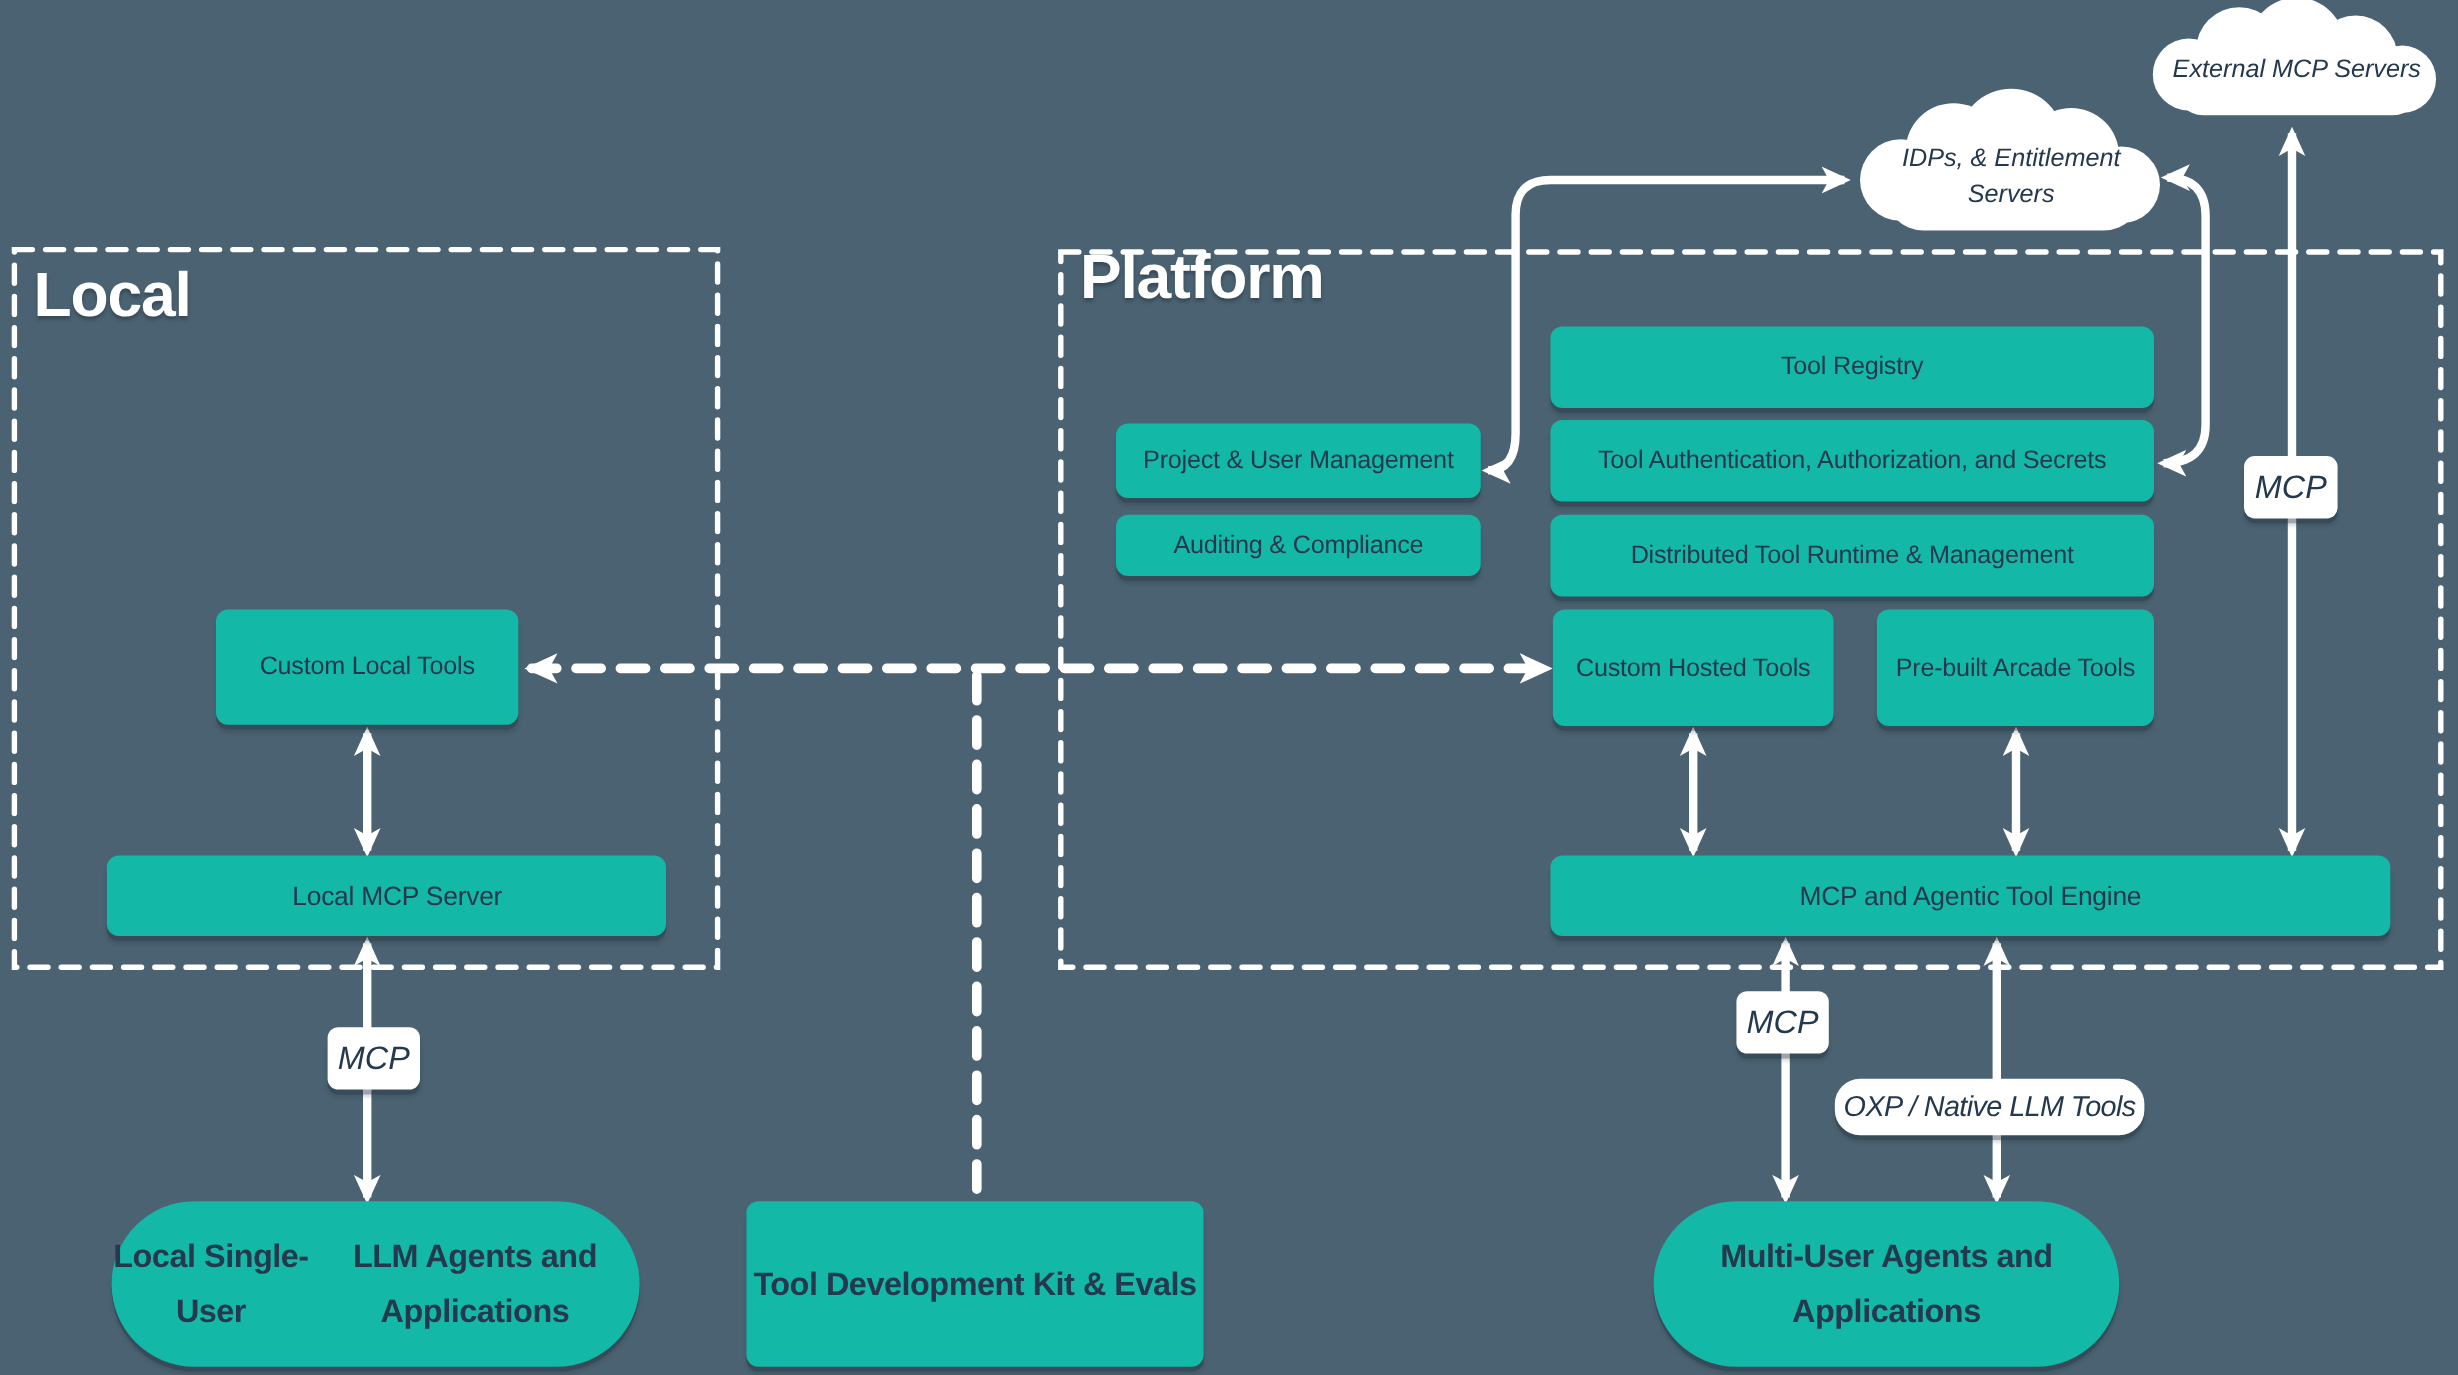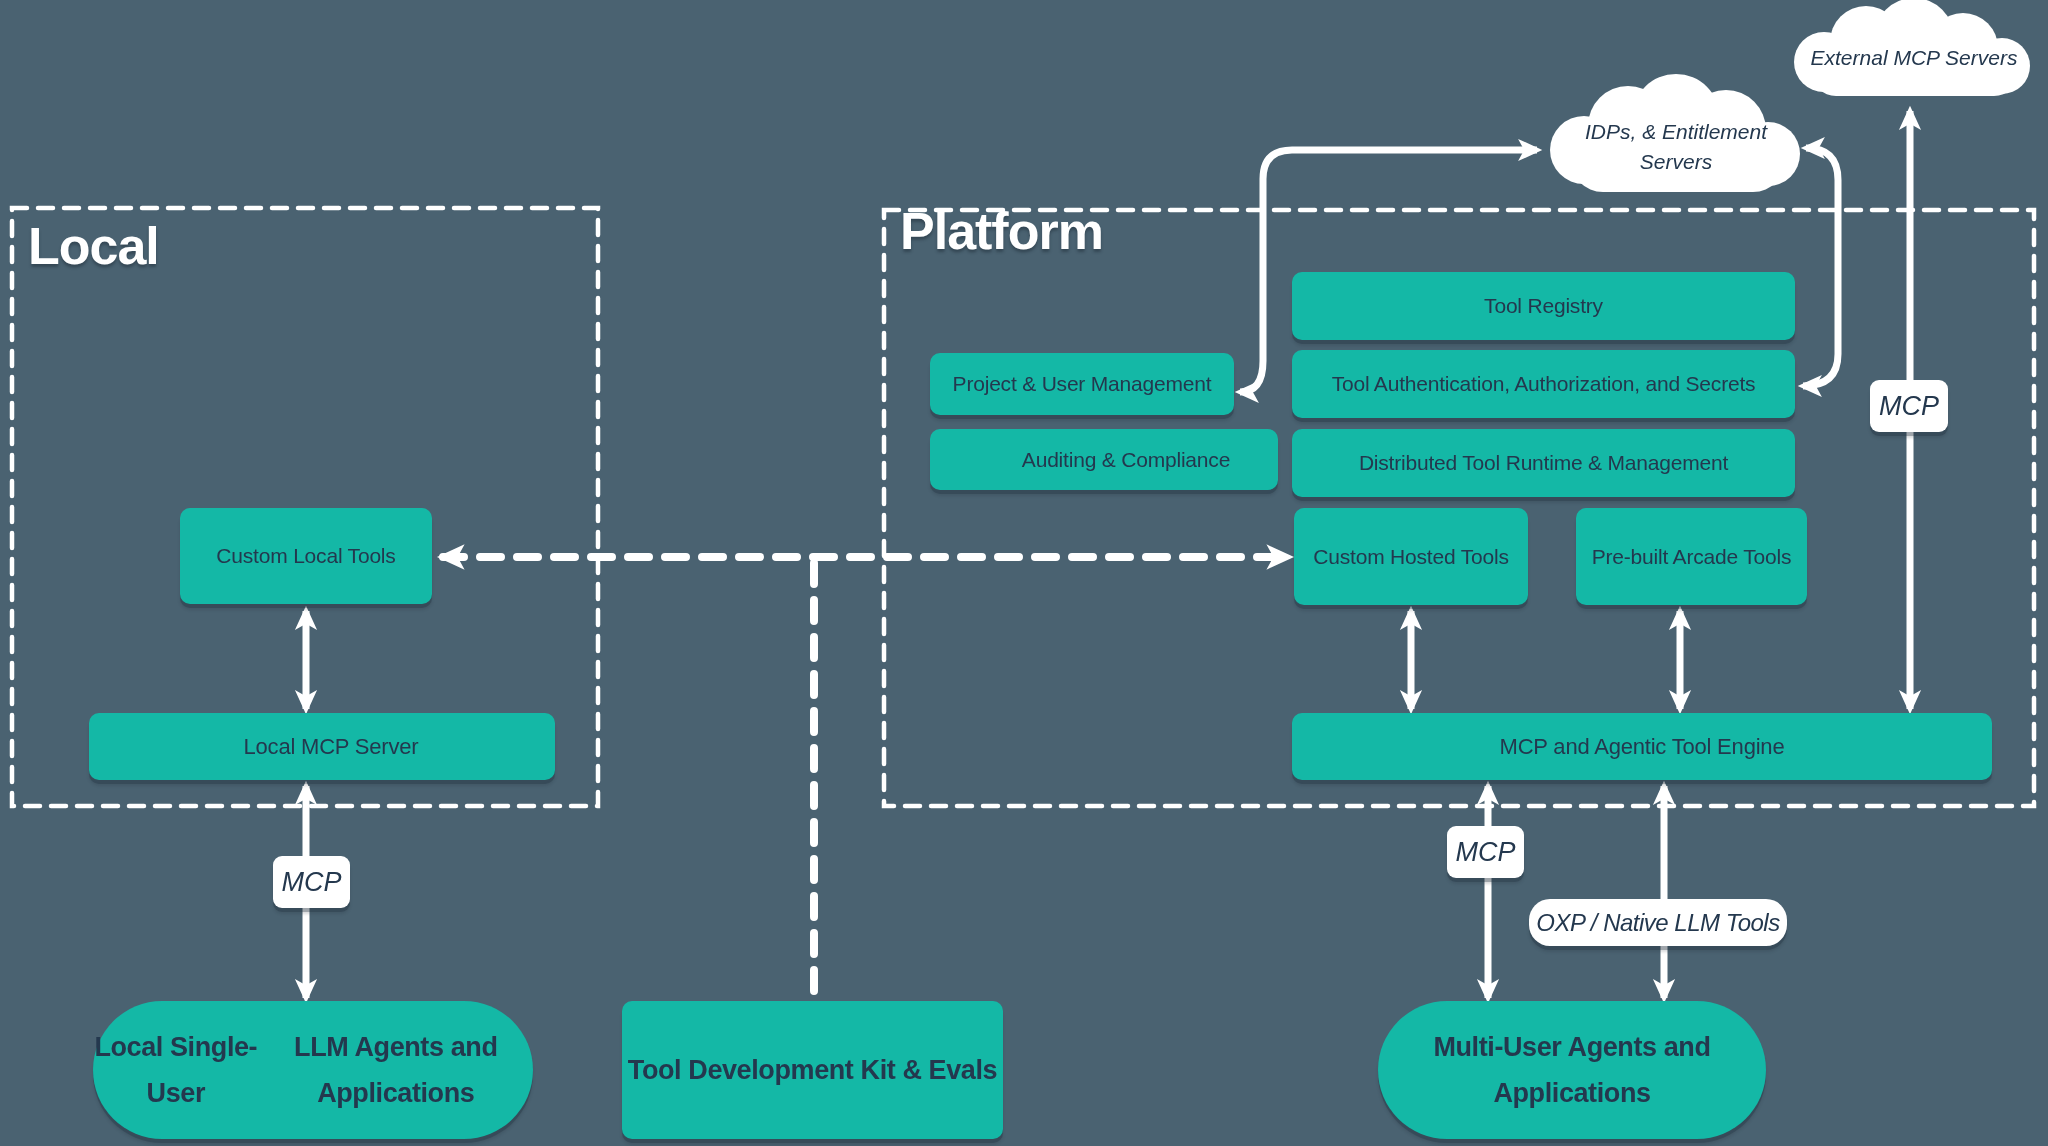--- a/index.html
+++ b/index.html
@@ -102,28 +102,28 @@
   </div>
   <div class="node" style="left:1292px;top:350px;width:503px;height:68px;">
     <span>Tool Authentication, Authorization, and Secrets</span>
   </div>
   <div class="node" style="left:1292px;top:429px;width:503px;height:68px;">
     <span>Distributed Tool Runtime &amp; Management</span>
   </div>
   <div class="node" style="left:930px;top:353px;width:304px;height:62px;">
     <span>Project &amp; User Management</span>
   </div>
-  <div class="node" style="left:930px;top:429px;width:304px;height:61px;padding-left:44px;">
+  <div class="node" style="left:930px;top:429px;width:304px;height:51px;">
     <span>Auditing &amp; Compliance</span>
   </div>
 
   <div class="node" style="left:1294px;top:508px;width:234px;height:97px;">
     <span>Custom Hosted Tools</span>
   </div>
-  <div class="node" style="left:1564px;top:508px;width:231px;height:97px;margin-left:12px;">
+  <div class="node" style="left:1564px;top:508px;width:231px;height:97px;">
     <span>Pre-built Arcade Tools</span>
   </div>
   <div class="node" style="left:1292px;top:713px;width:700px;height:67px;font-size:22px;">
     <span>MCP and Agentic Tool Engine</span>
   </div>
 
   <div class="node" style="left:180px;top:508px;width:252px;height:96px;">
     <span>Custom Local Tools</span>
   </div>
   <div class="node" style="left:89px;top:713px;width:448px;height:67px;font-size:22px;padding-left:18px;">

